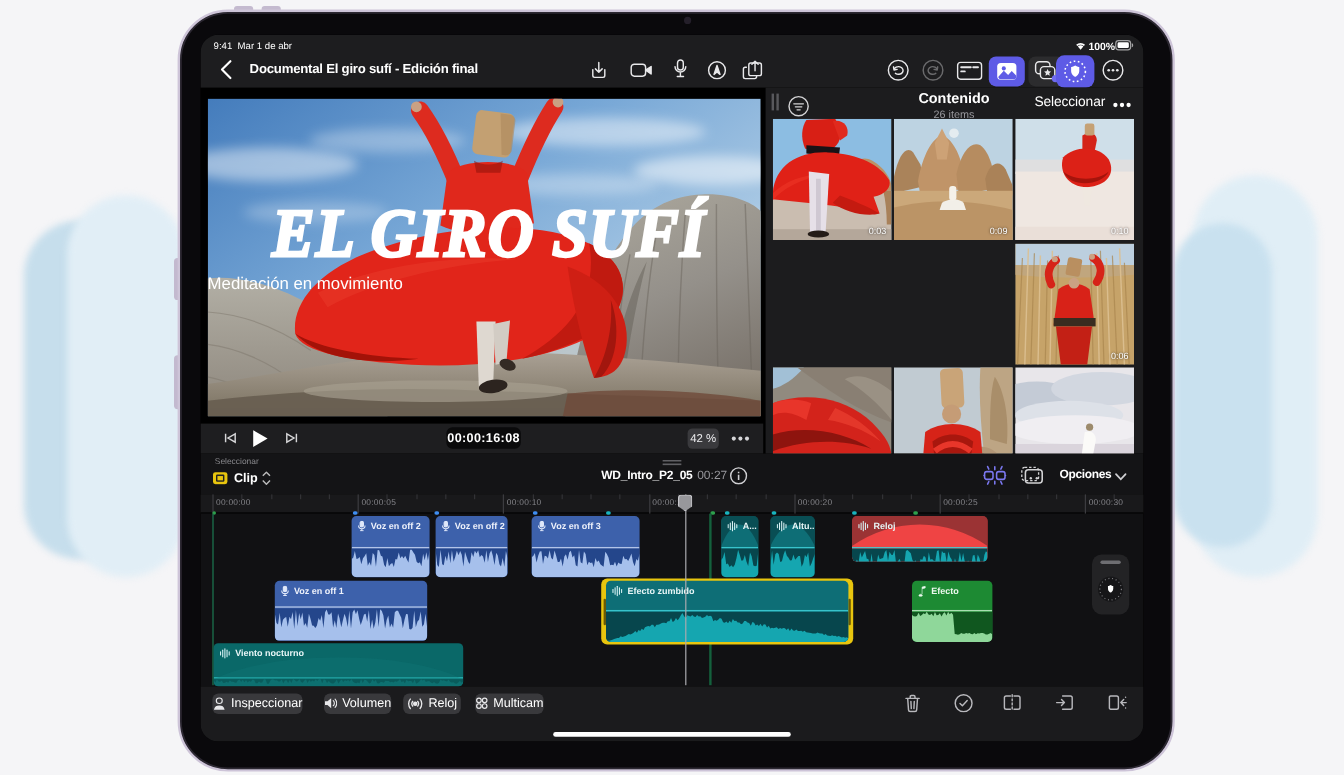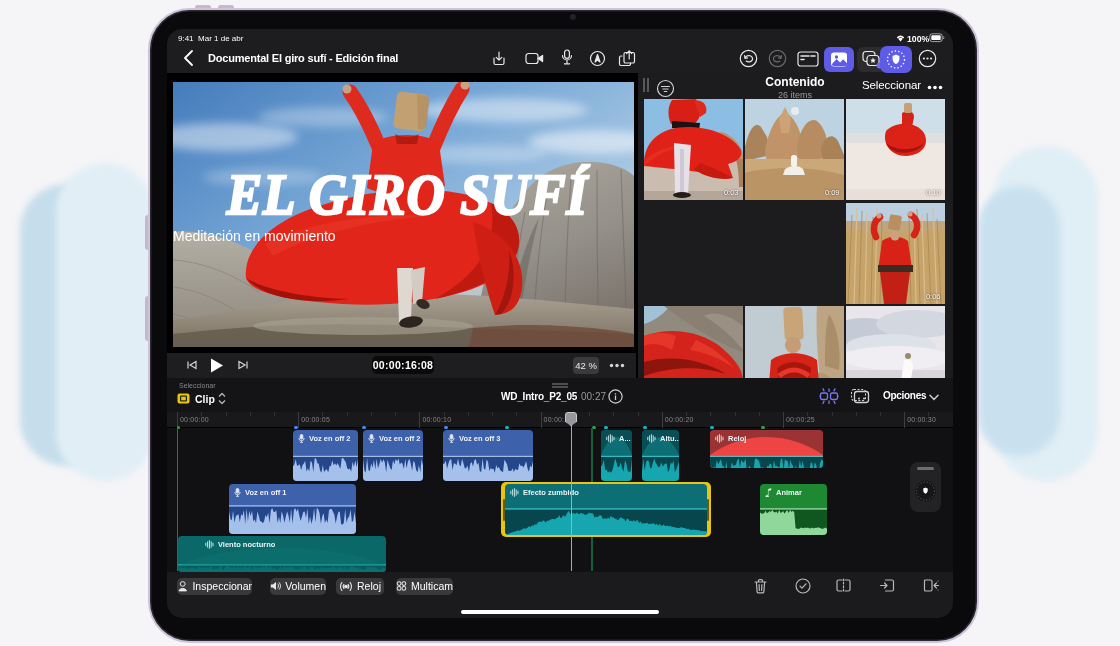--- a/index.html
+++ b/index.html
@@ -671,32 +671,32 @@
       <div style="position:absolute;left:0;top:0;width:67px;height:51px;background:#1d8a33;border-radius:4px;overflow:hidden;">
       <div style="position:absolute;left:0;top:25.5px;width:67px;height:25.5px;background:#10571f;"></div>
       <svg width="67" height="51" viewBox="0 0 67 51" style="position:absolute;left:0;top:0;">
           <polygon points="0,25.5 0.0,3.0 1.4,4.1 2.7,4.2 4.1,3.8 5.5,1.2 6.8,3.8 8.2,3.1 9.6,1.6 10.9,2.4 12.3,0.3 13.7,2.6 15.0,2.9 16.4,2.0 17.8,4.0 19.1,0.5 20.5,3.2 21.9,3.1 23.2,1.6 24.6,4.3 26.0,1.7 27.3,0.8 28.7,3.4 30.1,0.3 31.4,2.4 32.8,1.2 34.2,2.7 35.6,18.8 36.9,19.0 38.3,19.4 39.7,19.1 41.0,17.9 42.4,18.6 43.8,18.7 45.1,18.0 46.5,18.5 47.9,17.9 49.2,18.8 50.6,19.0 52.0,18.0 53.3,19.1 54.7,18.2 56.1,18.5 57.4,17.9 58.8,17.9 60.2,18.4 61.5,19.3 62.9,19.3 64.3,18.7 65.6,18.1 67.0,19.3 67,25.5" fill="#8fd79a" transform="translate(0,25.5)"></polygon>
           <rect x="0" y="24.3" width="67" height="1.1" fill="#c2ecc8" opacity="0.85"></rect>
         </svg>
       <div style="position:absolute;left:5px;top:3px;height:10px;display:flex;align-items:center;gap:4px;color:#ecf8ee;font-size:7.5px;font-weight:bold;white-space:nowrap;">
           <svg width="7" height="9" viewBox="0 0 7 9">
             <path d="M2.2,7.2 a1.4,1.1 0 1 1 -0.01,0 M3.4,7.2 V1.2 L6,0.6 V2 L3.4,2.6" fill="#eafaee" stroke="#eafaee" stroke-width="0.5"></path>
           </svg>
-          <span>Animar</span>
+          <span>Efecto</span>
         </div>
     </div>
     </div>
     <div style="position:absolute;left:11px;top:507px;width:208px;height:36px;">
       <div style="position:absolute;left:0;top:0;width:208px;height:36px;background:#0a6868;border-radius:4px;overflow:hidden;">
       <div style="position:absolute;left:0;top:29.520000000000003px;width:208px;height:6.479999999999997px;background:#064e4e;"></div>
       <svg width="208" height="36" viewBox="0 0 208 36" style="position:absolute;left:0;top:0;">
           <polygon points="0,6.479999999999997 0.0,1.0 1.4,3.4 2.7,0.5 4.1,2.3 5.4,2.7 6.8,1.8 8.1,3.6 9.5,3.5 10.8,2.6 12.2,3.4 13.5,1.6 14.9,2.6 16.2,2.7 17.6,3.2 18.9,3.4 20.3,1.4 21.6,0.7 23.0,2.9 24.3,1.0 25.7,3.0 27.0,1.2 28.4,3.3 29.7,2.0 31.1,2.6 32.4,0.8 33.8,1.2 35.1,3.8 36.5,3.9 37.8,2.4 39.2,3.4 40.5,3.3 41.9,0.5 43.2,0.5 44.6,4.2 45.9,4.2 47.3,1.8 48.6,0.5 50.0,0.7 51.3,1.5 52.7,1.3 54.0,2.3 55.4,2.3 56.7,0.8 58.1,3.8 59.4,1.5 60.8,1.4 62.1,3.7 63.5,1.2 64.8,3.6 66.2,0.4 67.5,1.2 68.9,2.4 70.2,1.9 71.6,0.4 72.9,2.8 74.3,3.5 75.6,1.5 77.0,0.6 78.3,3.7 79.7,1.2 81.0,2.7 82.4,1.5 83.7,2.4 85.1,0.5 86.4,2.0 87.8,0.4 89.1,0.4 90.5,3.8 91.8,0.5 93.2,1.2 94.5,3.7 95.9,2.0 97.2,3.2 98.6,4.1 99.9,4.0 101.3,2.8 102.6,0.8 104.0,4.0 105.4,1.9 106.7,0.8 108.1,2.8 109.4,1.4 110.8,1.9 112.1,1.2 113.5,2.3 114.8,0.3 116.2,2.7 117.5,3.4 118.9,3.8 120.2,3.2 121.6,3.8 122.9,0.5 124.3,3.7 125.6,0.9 127.0,1.2 128.3,2.4 129.7,4.1 131.0,3.5 132.4,0.5 133.7,2.6 135.1,1.1 136.4,3.8 137.8,4.1 139.1,2.8 140.5,2.9 141.8,3.5 143.2,1.7 144.5,2.0 145.9,2.0 147.2,3.0 148.6,2.6 149.9,3.2 151.3,2.1 152.6,2.7 154.0,1.7 155.3,0.4 156.7,3.0 158.0,1.9 159.4,3.9 160.7,0.9 162.1,2.1 163.4,1.9 164.8,2.0 166.1,3.8 167.5,0.7 168.8,4.2 170.2,3.5 171.5,2.3 172.9,0.6 174.2,1.5 175.6,0.7 176.9,2.9 178.3,2.1 179.6,1.9 181.0,3.3 182.3,3.9 183.7,2.9 185.0,3.9 186.4,4.2 187.7,3.6 189.1,0.8 190.4,1.8 191.8,1.3 193.1,2.0 194.5,2.3 195.8,0.7 197.2,2.9 198.5,3.2 199.9,3.1 201.2,4.0 202.6,4.2 203.9,3.2 205.3,1.7 206.6,3.5 208.0,2.4 208,6.479999999999997" fill="#0b6c6c" transform="translate(0,29.520000000000003)"></polygon>
           <rect x="0" y="28.3" width="208" height="1.1" fill="#2fc2c2" opacity="0.85"></rect>
         </svg>
-      <div style="position:absolute;left:5px;top:3px;height:10px;display:flex;align-items:center;gap:4px;color:#e8f6f7;font-size:7.5px;font-weight:bold;white-space:nowrap;margin-left:22px;">
+      <div style="position:absolute;left:5px;top:3px;height:10px;display:flex;align-items:center;gap:4px;color:#e8f6f7;font-size:7.5px;font-weight:bold;white-space:nowrap;">
           <svg width="9" height="9" viewBox="0 0 9 9">
             <g stroke="#d8f2f4" stroke-width="0.9" stroke-linecap="round">
               <line x1="0.8" y1="3.2" x2="0.8" y2="5.8"></line>
               <line x1="2.6" y1="1.8" x2="2.6" y2="7.2"></line>
               <line x1="4.4" y1="0.6" x2="4.4" y2="8.4"></line>
               <line x1="6.2" y1="1.8" x2="6.2" y2="7.2"></line>
               <line x1="8" y1="3.2" x2="8" y2="5.8"></line>
             </g>
           </svg>
           <span>Viento nocturno</span>

